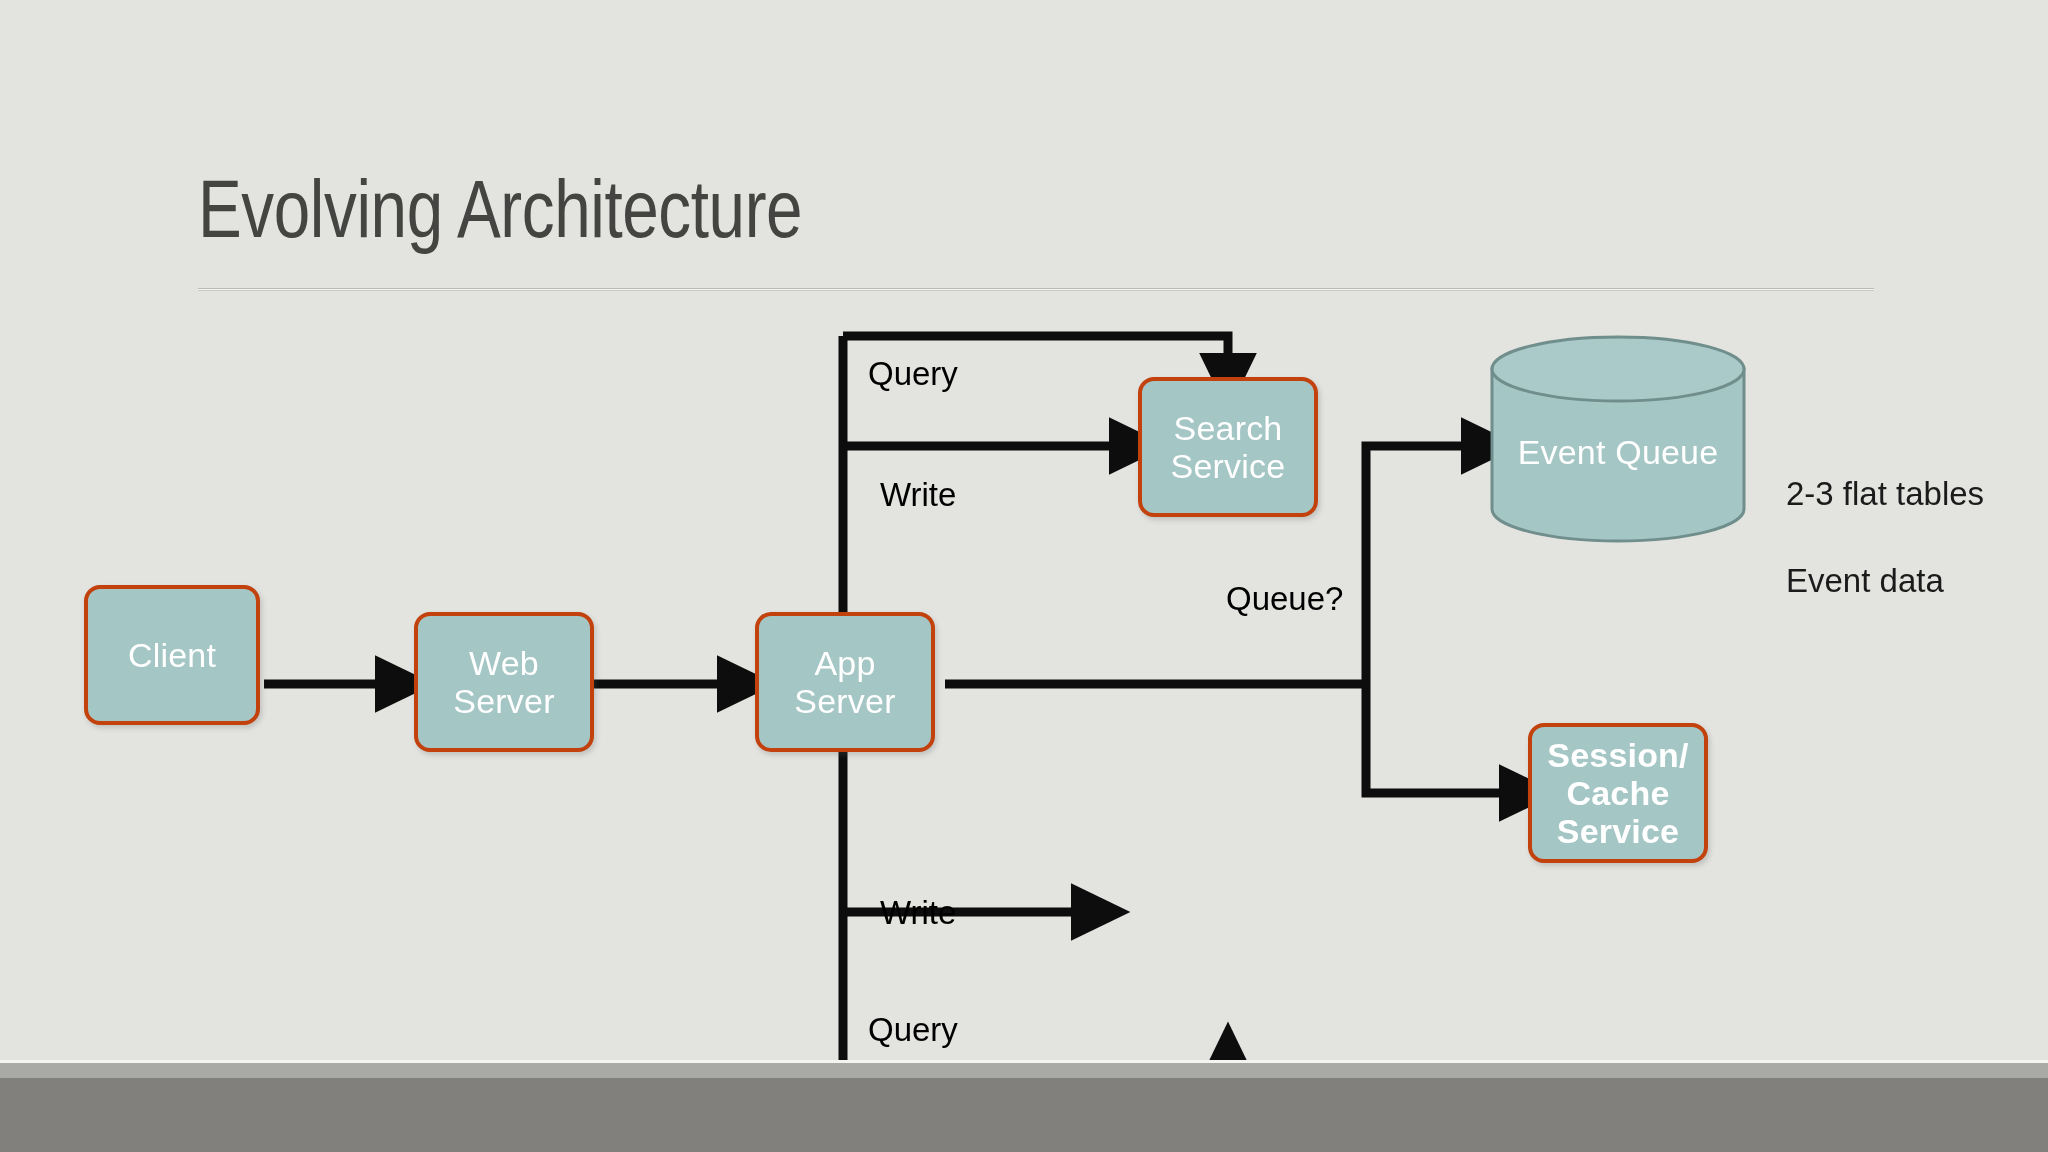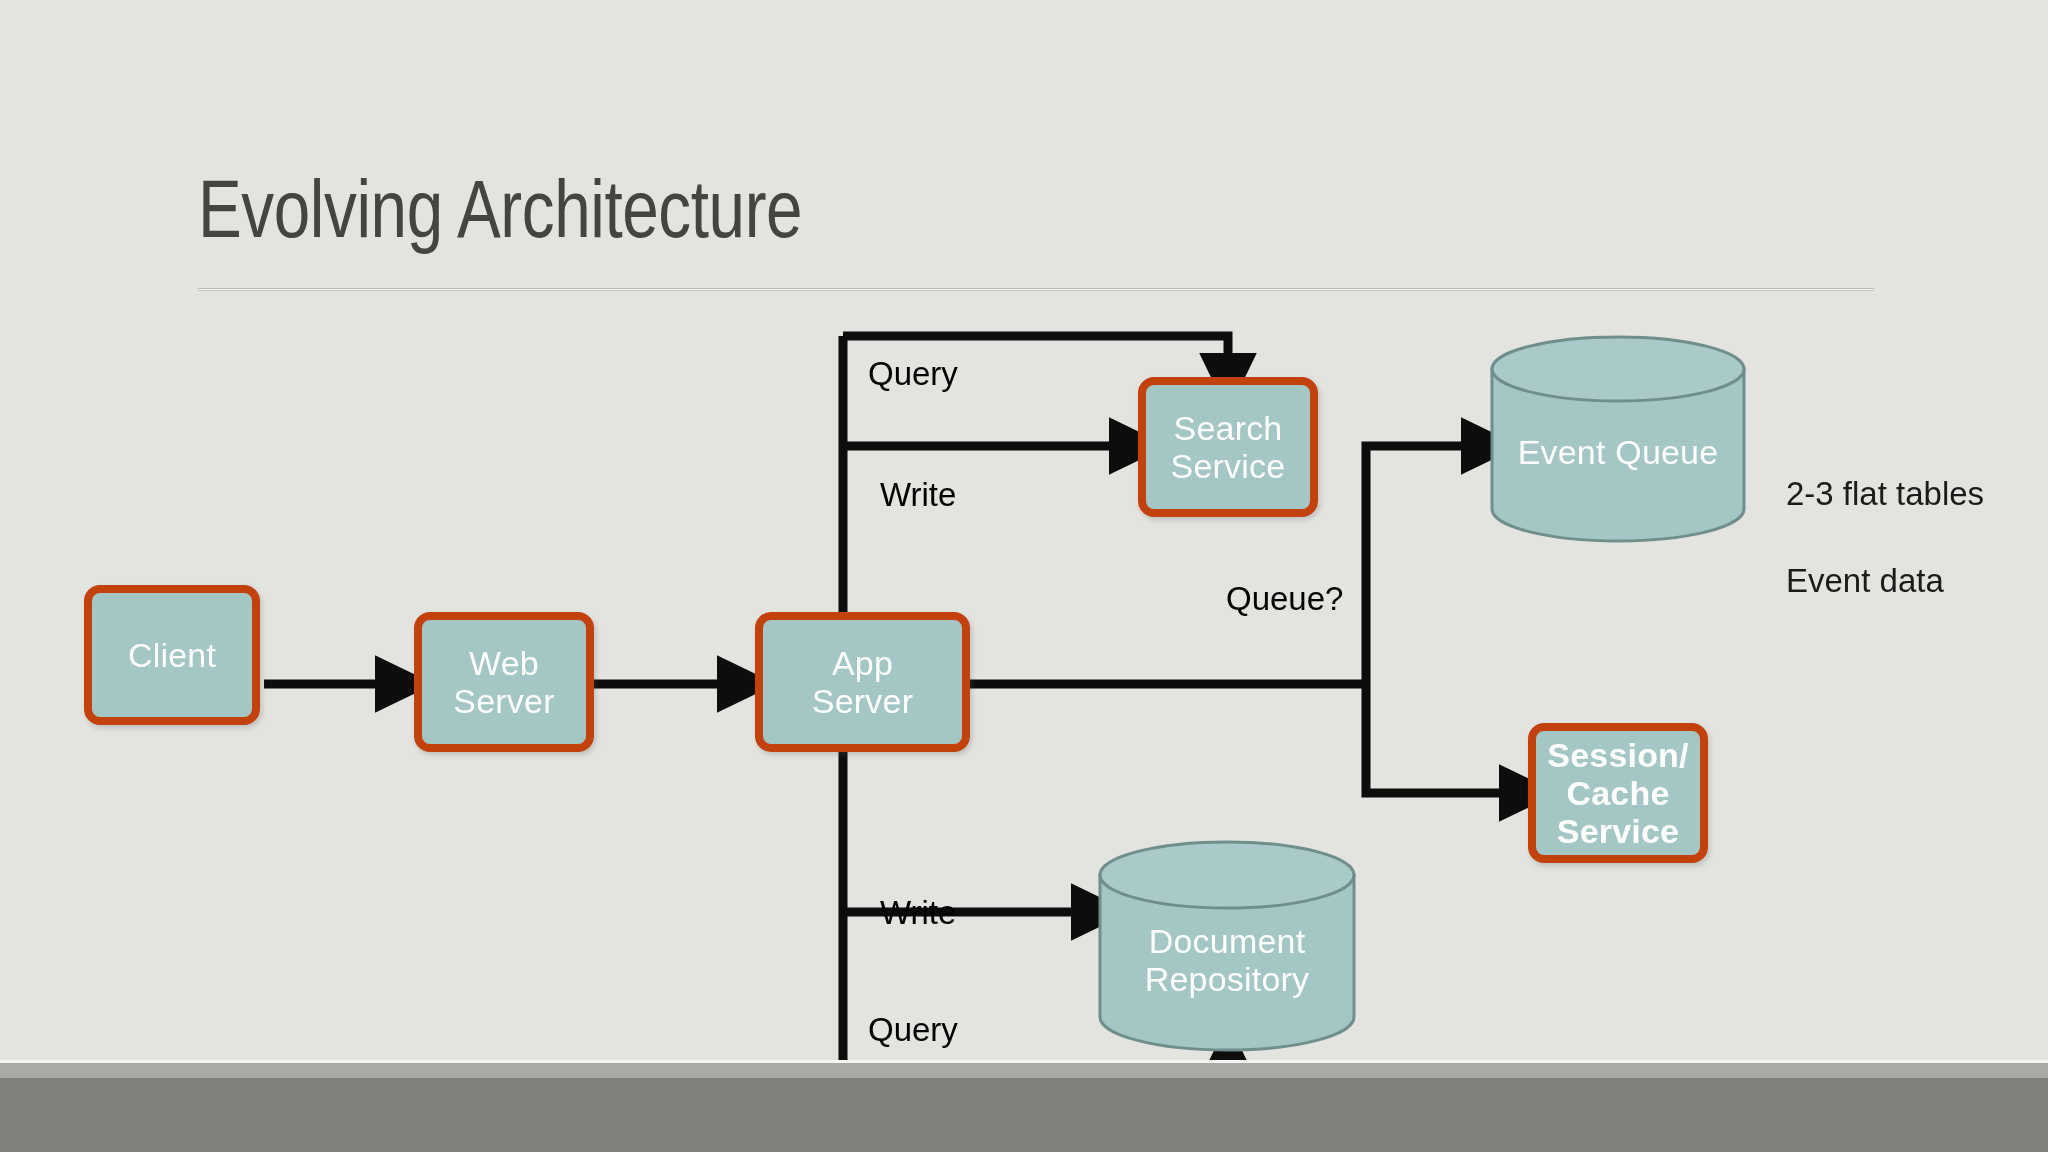--- a/index.html
+++ b/index.html
@@ -43,21 +43,21 @@
     display:flex;align-items:center;justify-content:center;
     text-align:center;
     color:#ffffff;
     font-size:34px;
     line-height:1.12;
     font-weight:400;
     letter-spacing:.2px;
   }
   .box{
     background:#a4c6c4;
-    border:8px solid #c2410c;
+    border:4px solid #c2410c;
     border-radius:16px;
     box-shadow:2px 3px 5px rgba(90,100,100,.25);
   }
   .cyl{background:transparent;border:none;box-shadow:none;}
   .cyl .cyl-svg{position:absolute;left:0;top:0;width:100%;height:100%;}
   .cyl .cyl-label{position:relative;z-index:2;width:100%;padding:0 6px;box-sizing:border-box;}
 
   
   .edge-label{
     position:absolute;
@@ -117,21 +117,21 @@
     <span>Client</span>
   </div>
 
   <div class="node box" style="left:414px;top:612px;width:180px;height:140px;">
     <span style="display:block;">
       <span style="display:block;">Web</span>
       <span style="display:block;">Server</span>
     </span>
   </div>
 
-  <div class="node box" style="left:755px;top:612px;width:215px;height:140px;">
+  <div class="node box" style="left:755px;top:612px;width:180px;height:140px;">
     <span style="display:block;">
       <span style="display:block;">App</span>
       <span style="display:block;">Server</span>
     </span>
   </div>
 
   <div class="node box" style="left:1138px;top:377px;width:180px;height:140px;">
     <span style="display:block;">
       <span style="display:block;">Search</span>
       <span style="display:block;">Service</span>
@@ -147,30 +147,20 @@
   </div>
 
   <div class="node cyl" style="left:1490px;top:335px;width:256px;height:208px;">
     <svg class="cyl-svg" viewBox="0 0 256 208" preserveAspectRatio="none" xmlns="http://www.w3.org/2000/svg">
       <path d="M2,34 L2,174 A126,32 0 0 0 254,174 L254,34 Z" fill="#a4c6c4" stroke="#6f8e8c" stroke-width="3"></path>
       <ellipse cx="128" cy="34" rx="126" ry="32" fill="#a9cac8" stroke="#6f8e8c" stroke-width="3"></ellipse>
     </svg>
     <span class="cyl-label" style="margin-top:26px;">Event Queue</span>
   </div>
 
-  <div class="node cyl" style="left:1098px;top:840px;width:258px;height:212px;">
-    <svg class="cyl-svg" viewBox="0 0 258 212" preserveAspectRatio="none" xmlns="http://www.w3.org/2000/svg">
-      <path d="M2,35 L2,177 A127,33 0 0 0 256,177 L256,35 Z" fill="#a4c6c4" stroke="#6f8e8c" stroke-width="3"></path>
-      <ellipse cx="129" cy="35" rx="127" ry="33" fill="#a9cac8" stroke="#6f8e8c" stroke-width="3"></ellipse>
-    </svg>
-    <span class="cyl-label" style="margin-top:28px;">
-      <span style="display:block;">Document</span>
-      <span style="display:block;">Repository</span>
-    </span>
-  </div>
 
   <div class="edge-label" style="left:868px;top:355px;">Query</div>
   <div class="edge-label" style="left:880px;top:476px;">Write</div>
   <div class="edge-label" style="left:1226px;top:580px;">Queue?</div>
   <div class="edge-label" style="left:880px;top:894px;">Write</div>
   <div class="edge-label" style="left:868px;top:1011px;">Query</div>
 
   <div class="note" style="left:1786px;top:428px;">
     <span style="display:block;">2-3 flat tables</span>
     <span style="display:block;">Event data</span>

